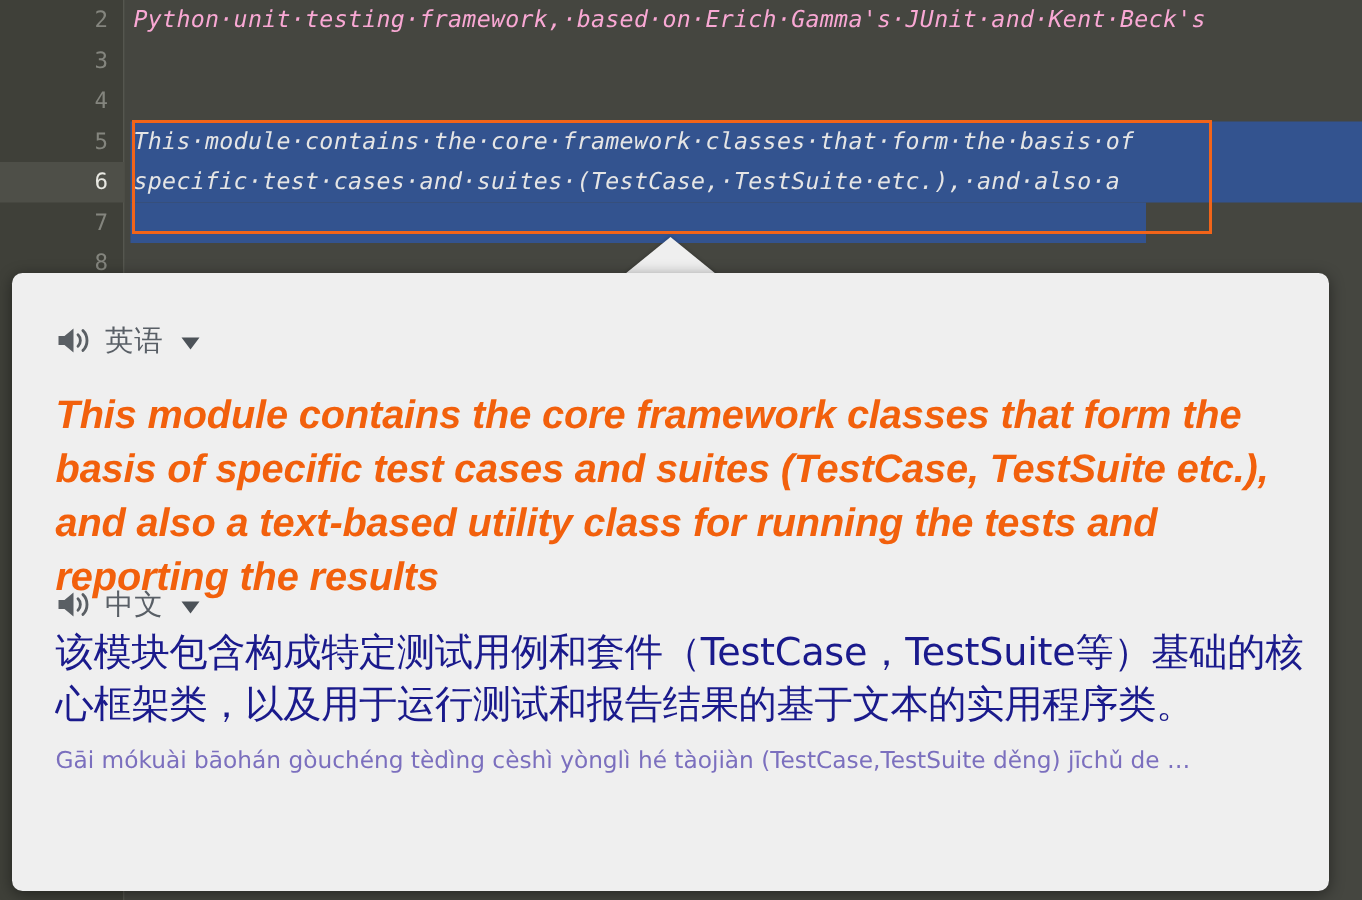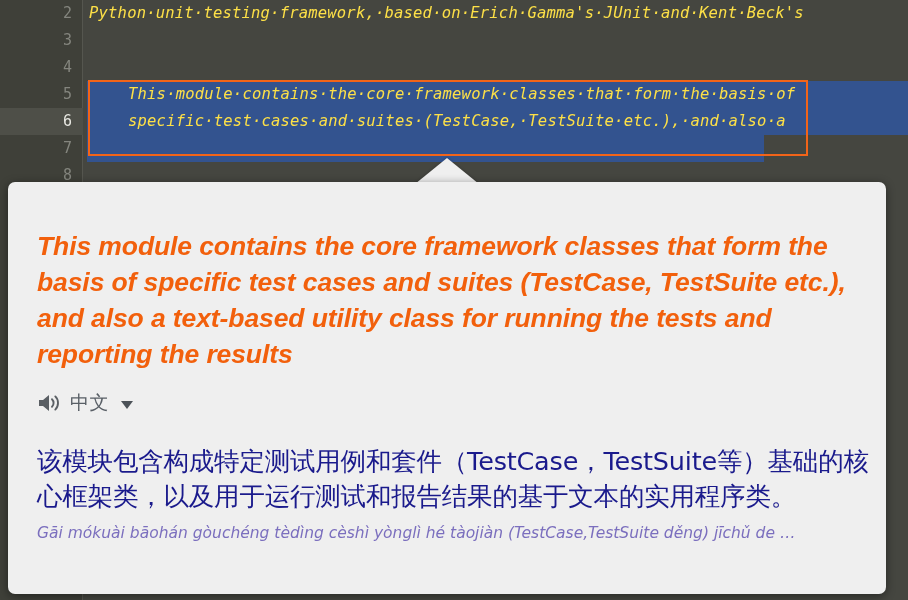--- a/index.html
+++ b/index.html
@@ -75,26 +75,26 @@
   }
 
   .ctext {
     position: absolute;
     left: 89px;
     top: 0;
     font-family: "DejaVu Sans Mono", monospace;
     font-style: italic;
     font-size: 15.5px;
     letter-spacing: 0.2px;
-    color: #fde047;
+    color: #f9a8d4;
     line-height: 27px;
     white-space: pre;
   }
 
-  .code-line.sel .ctext { color: #fde047; padding-left: 39px; }
+  .code-line.sel .ctext { color: #e5e5e5; }
 
   
   .selband {
     position: absolute;
     background: #33538F;
     height: 27px;
     top: 0;
   }
 
   
@@ -184,22 +184,22 @@
     line-height: 22px;
     color: #7B6FBE;
     white-space: nowrap;
     overflow: hidden;
   }
 
   .sec-en { position: absolute; left: 29px; top: 30px; right: 20px; }
   .sec-en .src-text { margin-top: 16px; width: 830px; }
 
   .sec-zh { position: absolute; left: 29px; top: 206px; right: 20px; }
-  .sec-zh .tgt-text { margin-top: 26px; width: 840px; }
-  .sec-zh .pinyin { margin-top: 8px; width: 848px; font-style: italic; }
+  .sec-zh .tgt-text { margin-top: 0; width: 840px; }
+  .sec-zh .pinyin { margin-top: 8px; width: 848px; }
 </style>
 </head>
 <body>
 
 <div id="root">
 
   <div class="editor">
     <div class="gutter"></div>
     <div class="gutter-edge"></div>
 
@@ -214,20 +214,31 @@
       </div>
 
     <div class="orange-box"></div>
   </div>
 
   <div class="popup-arrow"></div>
 
   <div class="popup">
 
     <div class="sec-en">
+      <div class="lang-row">
+        <span>
+          <svg class="spk" viewBox="0 0 24 22" xmlns="http://www.w3.org/2000/svg">
+            <path d="M2 8 H6 L12 3 V19 L6 14 H2 Z" fill="#5A5F64"></path>
+            <path d="M15 7.2 C17.1 9.2 17.1 12.8 15 14.8" stroke="#5A5F64" stroke-width="1.9" fill="none" stroke-linecap="round"></path>
+            <path d="M18.3 4.4 C21.9 7.8 21.9 14.2 18.3 17.6" stroke="#5A5F64" stroke-width="1.9" fill="none" stroke-linecap="round"></path>
+          </svg>
+        </span>
+        <span class="lang-label">英语</span>
+        <span class="caret"></span>
+      </div>
       <div class="src-text">This module contains the core framework classes that form the basis of specific test cases and suites (TestCase, TestSuite etc.), and also a text-based utility class for running the tests and reporting the results</div>
     </div>
 
     <div class="sec-zh">
       <div class="lang-row">
         <span>
           <svg class="spk" viewBox="0 0 24 22" xmlns="http://www.w3.org/2000/svg">
             <path d="M2 8 H6 L12 3 V19 L6 14 H2 Z" fill="#5A5F64"></path>
             <path d="M15 7.2 C17.1 9.2 17.1 12.8 15 14.8" stroke="#5A5F64" stroke-width="1.9" fill="none" stroke-linecap="round"></path>
             <path d="M18.3 4.4 C21.9 7.8 21.9 14.2 18.3 17.6" stroke="#5A5F64" stroke-width="1.9" fill="none" stroke-linecap="round"></path>

